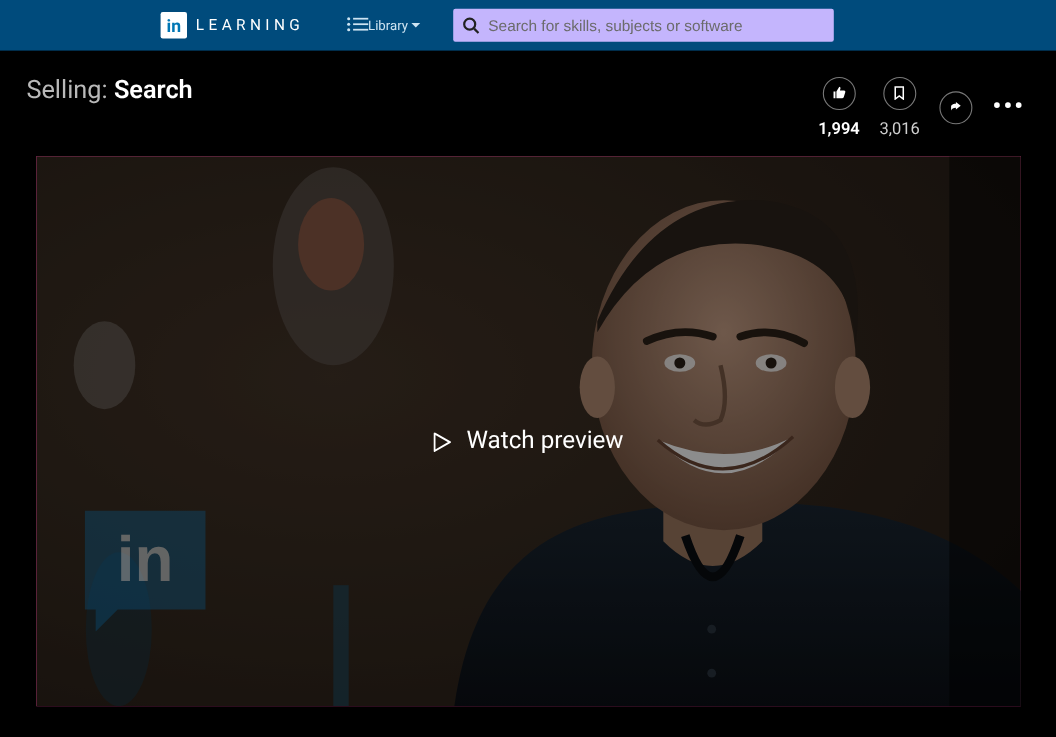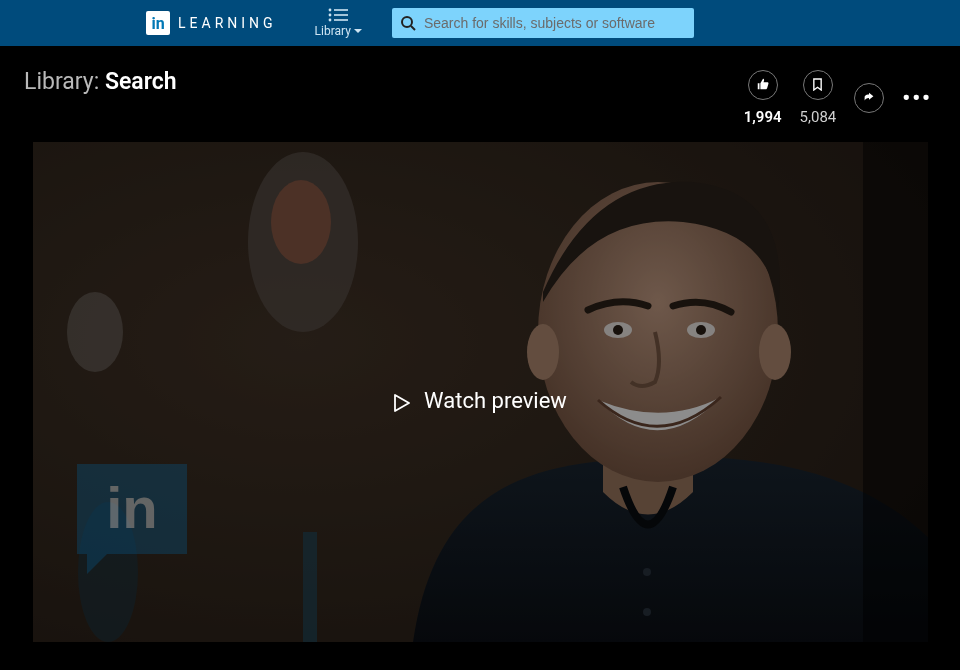--- a/index.html
+++ b/index.html
@@ -17,34 +17,34 @@
   .logo-block { display: flex; align-items: center; }
   .logo-tile {
     width: 24px; height: 24px; background: #fff; border-radius: 2px;
     display: flex; align-items: center; justify-content: center;
     color: #0077b5; font-weight: 700; font-size: 16px;
   }
   .logo-text {
     color: #fff; letter-spacing: 4px; font-size: 14px; margin-left: 8px; font-weight: 400;
   }
   .library-btn {
-    display: flex; flex-direction: column; align-items: center; justify-content: center;
+    display: flex; flex-direction: row; align-items: center; justify-content: center;
     color: #cde4f2; font-size: 12px; margin-left: 38px; cursor: pointer;
     line-height: 1.2;
   }
   .library-icon {
     width: 20px; height: 14px; margin-bottom: 2px;
   }
   .library-icon svg { display: block; }
   .library-label { display: flex; align-items: center; gap: 3px; }
   .caret-down { border: 4px solid transparent; border-top-color: #cde4f2; transform: translateY(2px); }
   .search-wrap {
     margin-left: 30px;
-    width: 302px; height: 30px;
-    background: #7dd3fc; border-radius: 2px;
+    width: 346px; height: 30px;
+    background: #c4b5fd; border-radius: 2px;
     display: flex; align-items: center;
     padding: 0 8px;
   }
   .search-icon { width: 16px; height: 16px; color: #333; flex-shrink: 0; }
   .search-input {
     border: none; outline: none; flex: 1; height: 100%;
     font-size: 14px; padding-left: 8px; color: #333; background: transparent;
   }
   .search-input::placeholder { color: #6b6b6b; }
 
@@ -135,21 +135,21 @@
         <line x1="11" y1="11" x2="15" y2="15"></line>
       </svg>
     </span>
     <input class="search-input" type="text" placeholder="Search for skills, subjects or software" style="">
   </div>
 </div>
 
 <div class="titlebar">
   <div class="title-left">
     <div class="title-main">
-      <span>Library: </span><span class="vid-title">Search</span>
+      <span>Selling: </span><span class="vid-title">Search</span>
     </div>
   </div>
 
   <div class="title-actions">
     <div class="pill">
       <div class="circle-btn">
         <span>
           <svg viewBox="0 0 16 16" width="14" height="14" fill="#fff">
             <path d="M2 7h2v7H2zM5 14V7l3-5c.8 0 1.5.9 1.2 1.9L8.6 6H13c.9 0 1.5.9 1.2 1.8l-1.5 5.1c-.2.6-.8 1.1-1.5 1.1H5z"></path>
           </svg>
@@ -159,21 +159,21 @@
     </div>
 
     <div class="pill">
       <div class="circle-btn">
         <span>
           <svg viewBox="0 0 12 14" width="11" height="13" fill="none" stroke="#fff" stroke-width="1.5">
             <path d="M2 1h8v12l-4-3-4 3V1z"></path>
           </svg>
         </span>
       </div>
-      <span class="stat muted">5,084</span>
+      <span class="stat muted">3,016</span>
     </div>
 
     <div class="circle-btn">
       <span>
         <svg viewBox="0 0 16 16" width="14" height="14" fill="none" stroke="#fff" stroke-width="1.5">
           <path d="M3 8c0-1 1-3 5-3V3l5 4-5 4V9c-3 0-4 1-5 3 0-1 0-3 0-4z" fill="#fff" stroke="none"></path>
         </svg>
       </span>
     </div>
 

